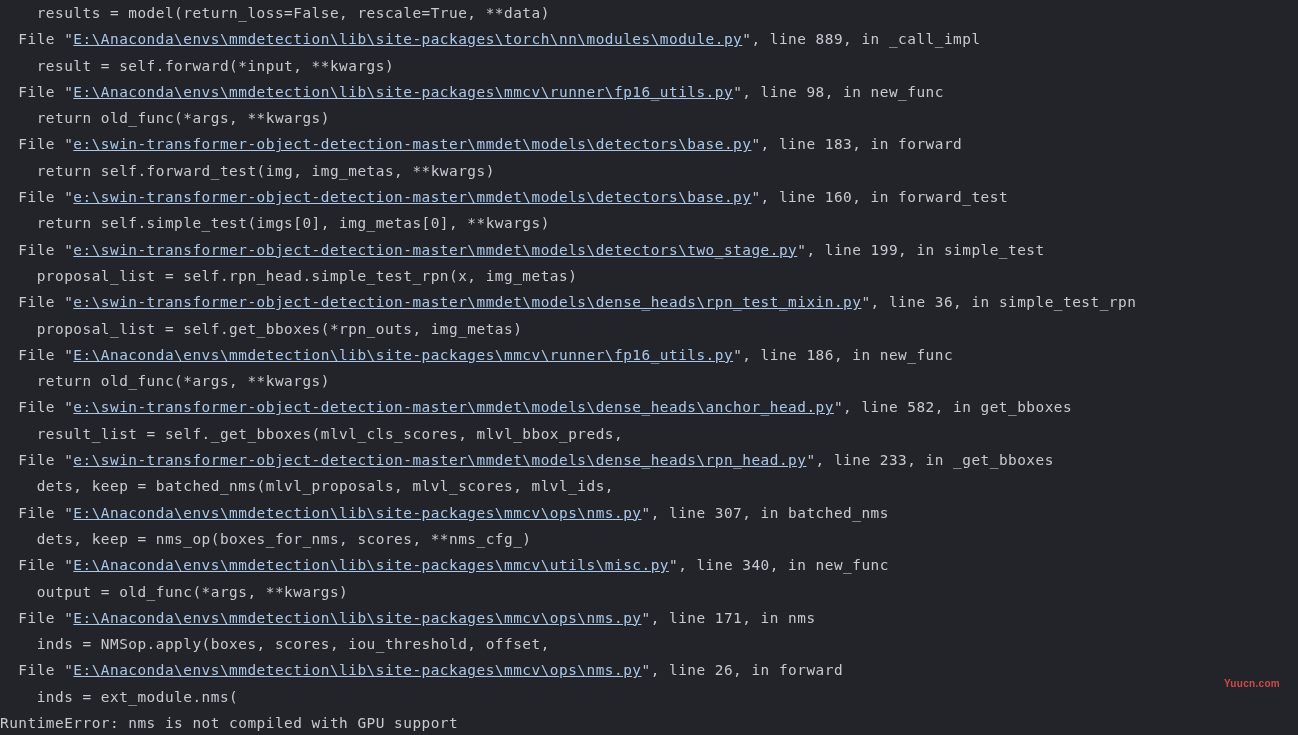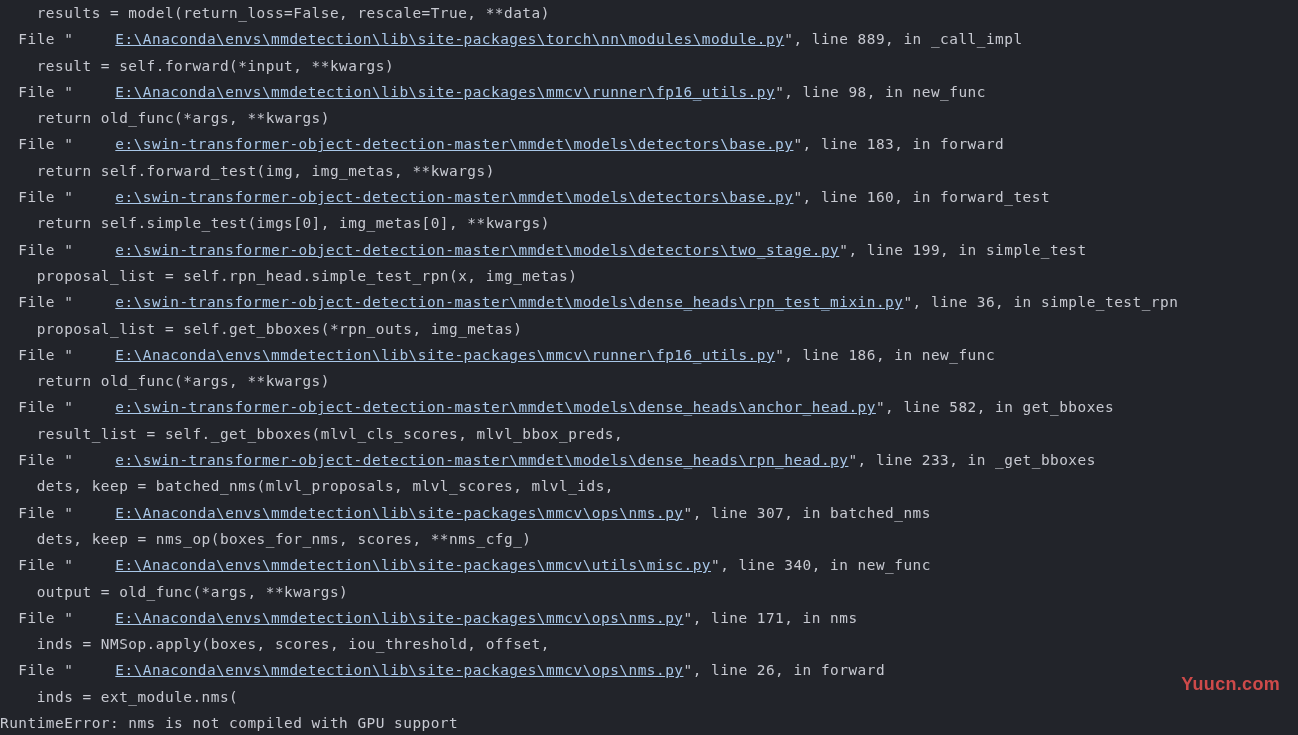--- a/index.html
+++ b/index.html
@@ -16,29 +16,28 @@
   }
   .trace {
     white-space: pre;
     color: #c7c9d1;
     border-radius: 7px;
   }
   .path {
     color: #a9c7e8;
     text-decoration: underline;
     text-decoration-color: #a9c7e8;
-    margin-left: 42px;
   }
   .watermark {
     position: absolute;
     bottom: 38px;
     right: 18px;
     color: #ce4a4a;
     font-family: sans-serif;
-    font-size: 18px;
+    font-size: 10px;
     font-weight: bold;
     letter-spacing: 0.3px;
   }
 </style>
 </head>
 <body>
 
 <div class="trace" id="trace-container"><div><span>    </span><span>results = model(return_loss=False, rescale=True, **data)</span></div><div><span>  File "</span><span class="path">E:\Anaconda\envs\mmdetection\lib\site-packages\torch\nn\modules\module.py</span><span>", line 889, in _call_impl</span></div><div><span>    </span><span>result = self.forward(*input, **kwargs)</span></div><div><span>  File "</span><span class="path">E:\Anaconda\envs\mmdetection\lib\site-packages\mmcv\runner\fp16_utils.py</span><span>", line 98, in new_func</span></div><div><span>    </span><span>return old_func(*args, **kwargs)</span></div><div><span>  File "</span><span class="path">e:\swin-transformer-object-detection-master\mmdet\models\detectors\base.py</span><span>", line 183, in forward</span></div><div><span>    </span><span>return self.forward_test(img, img_metas, **kwargs)</span></div><div><span>  File "</span><span class="path">e:\swin-transformer-object-detection-master\mmdet\models\detectors\base.py</span><span>", line 160, in forward_test</span></div><div><span>    </span><span>return self.simple_test(imgs[0], img_metas[0], **kwargs)</span></div><div><span>  File "</span><span class="path">e:\swin-transformer-object-detection-master\mmdet\models\detectors\two_stage.py</span><span>", line 199, in simple_test</span></div><div><span>    </span><span>proposal_list = self.rpn_head.simple_test_rpn(x, img_metas)</span></div><div><span>  File "</span><span class="path">e:\swin-transformer-object-detection-master\mmdet\models\dense_heads\rpn_test_mixin.py</span><span>", line 36, in simple_test_rpn</span></div><div><span>    </span><span>proposal_list = self.get_bboxes(*rpn_outs, img_metas)</span></div><div><span>  File "</span><span class="path">E:\Anaconda\envs\mmdetection\lib\site-packages\mmcv\runner\fp16_utils.py</span><span>", line 186, in new_func</span></div><div><span>    </span><span>return old_func(*args, **kwargs)</span></div><div><span>  File "</span><span class="path">e:\swin-transformer-object-detection-master\mmdet\models\dense_heads\anchor_head.py</span><span>", line 582, in get_bboxes</span></div><div><span>    </span><span>result_list = self._get_bboxes(mlvl_cls_scores, mlvl_bbox_preds,</span></div><div><span>  File "</span><span class="path">e:\swin-transformer-object-detection-master\mmdet\models\dense_heads\rpn_head.py</span><span>", line 233, in _get_bboxes</span></div><div><span>    </span><span>dets, keep = batched_nms(mlvl_proposals, mlvl_scores, mlvl_ids,</span></div><div><span>  File "</span><span class="path">E:\Anaconda\envs\mmdetection\lib\site-packages\mmcv\ops\nms.py</span><span>", line 307, in batched_nms</span></div><div><span>    </span><span>dets, keep = nms_op(boxes_for_nms, scores, **nms_cfg_)</span></div><div><span>  File "</span><span class="path">E:\Anaconda\envs\mmdetection\lib\site-packages\mmcv\utils\misc.py</span><span>", line 340, in new_func</span></div><div><span>    </span><span>output = old_func(*args, **kwargs)</span></div><div><span>  File "</span><span class="path">E:\Anaconda\envs\mmdetection\lib\site-packages\mmcv\ops\nms.py</span><span>", line 171, in nms</span></div><div><span>    </span><span>inds = NMSop.apply(boxes, scores, iou_threshold, offset,</span></div><div><span>  File "</span><span class="path">E:\Anaconda\envs\mmdetection\lib\site-packages\mmcv\ops\nms.py</span><span>", line 26, in forward</span></div><div><span>    </span><span>inds = ext_module.nms(</span></div><div><span></span><span>RuntimeError: nms is not compiled with GPU support</span></div></div>
 <div class="watermark">Yuucn.com</div>
 

